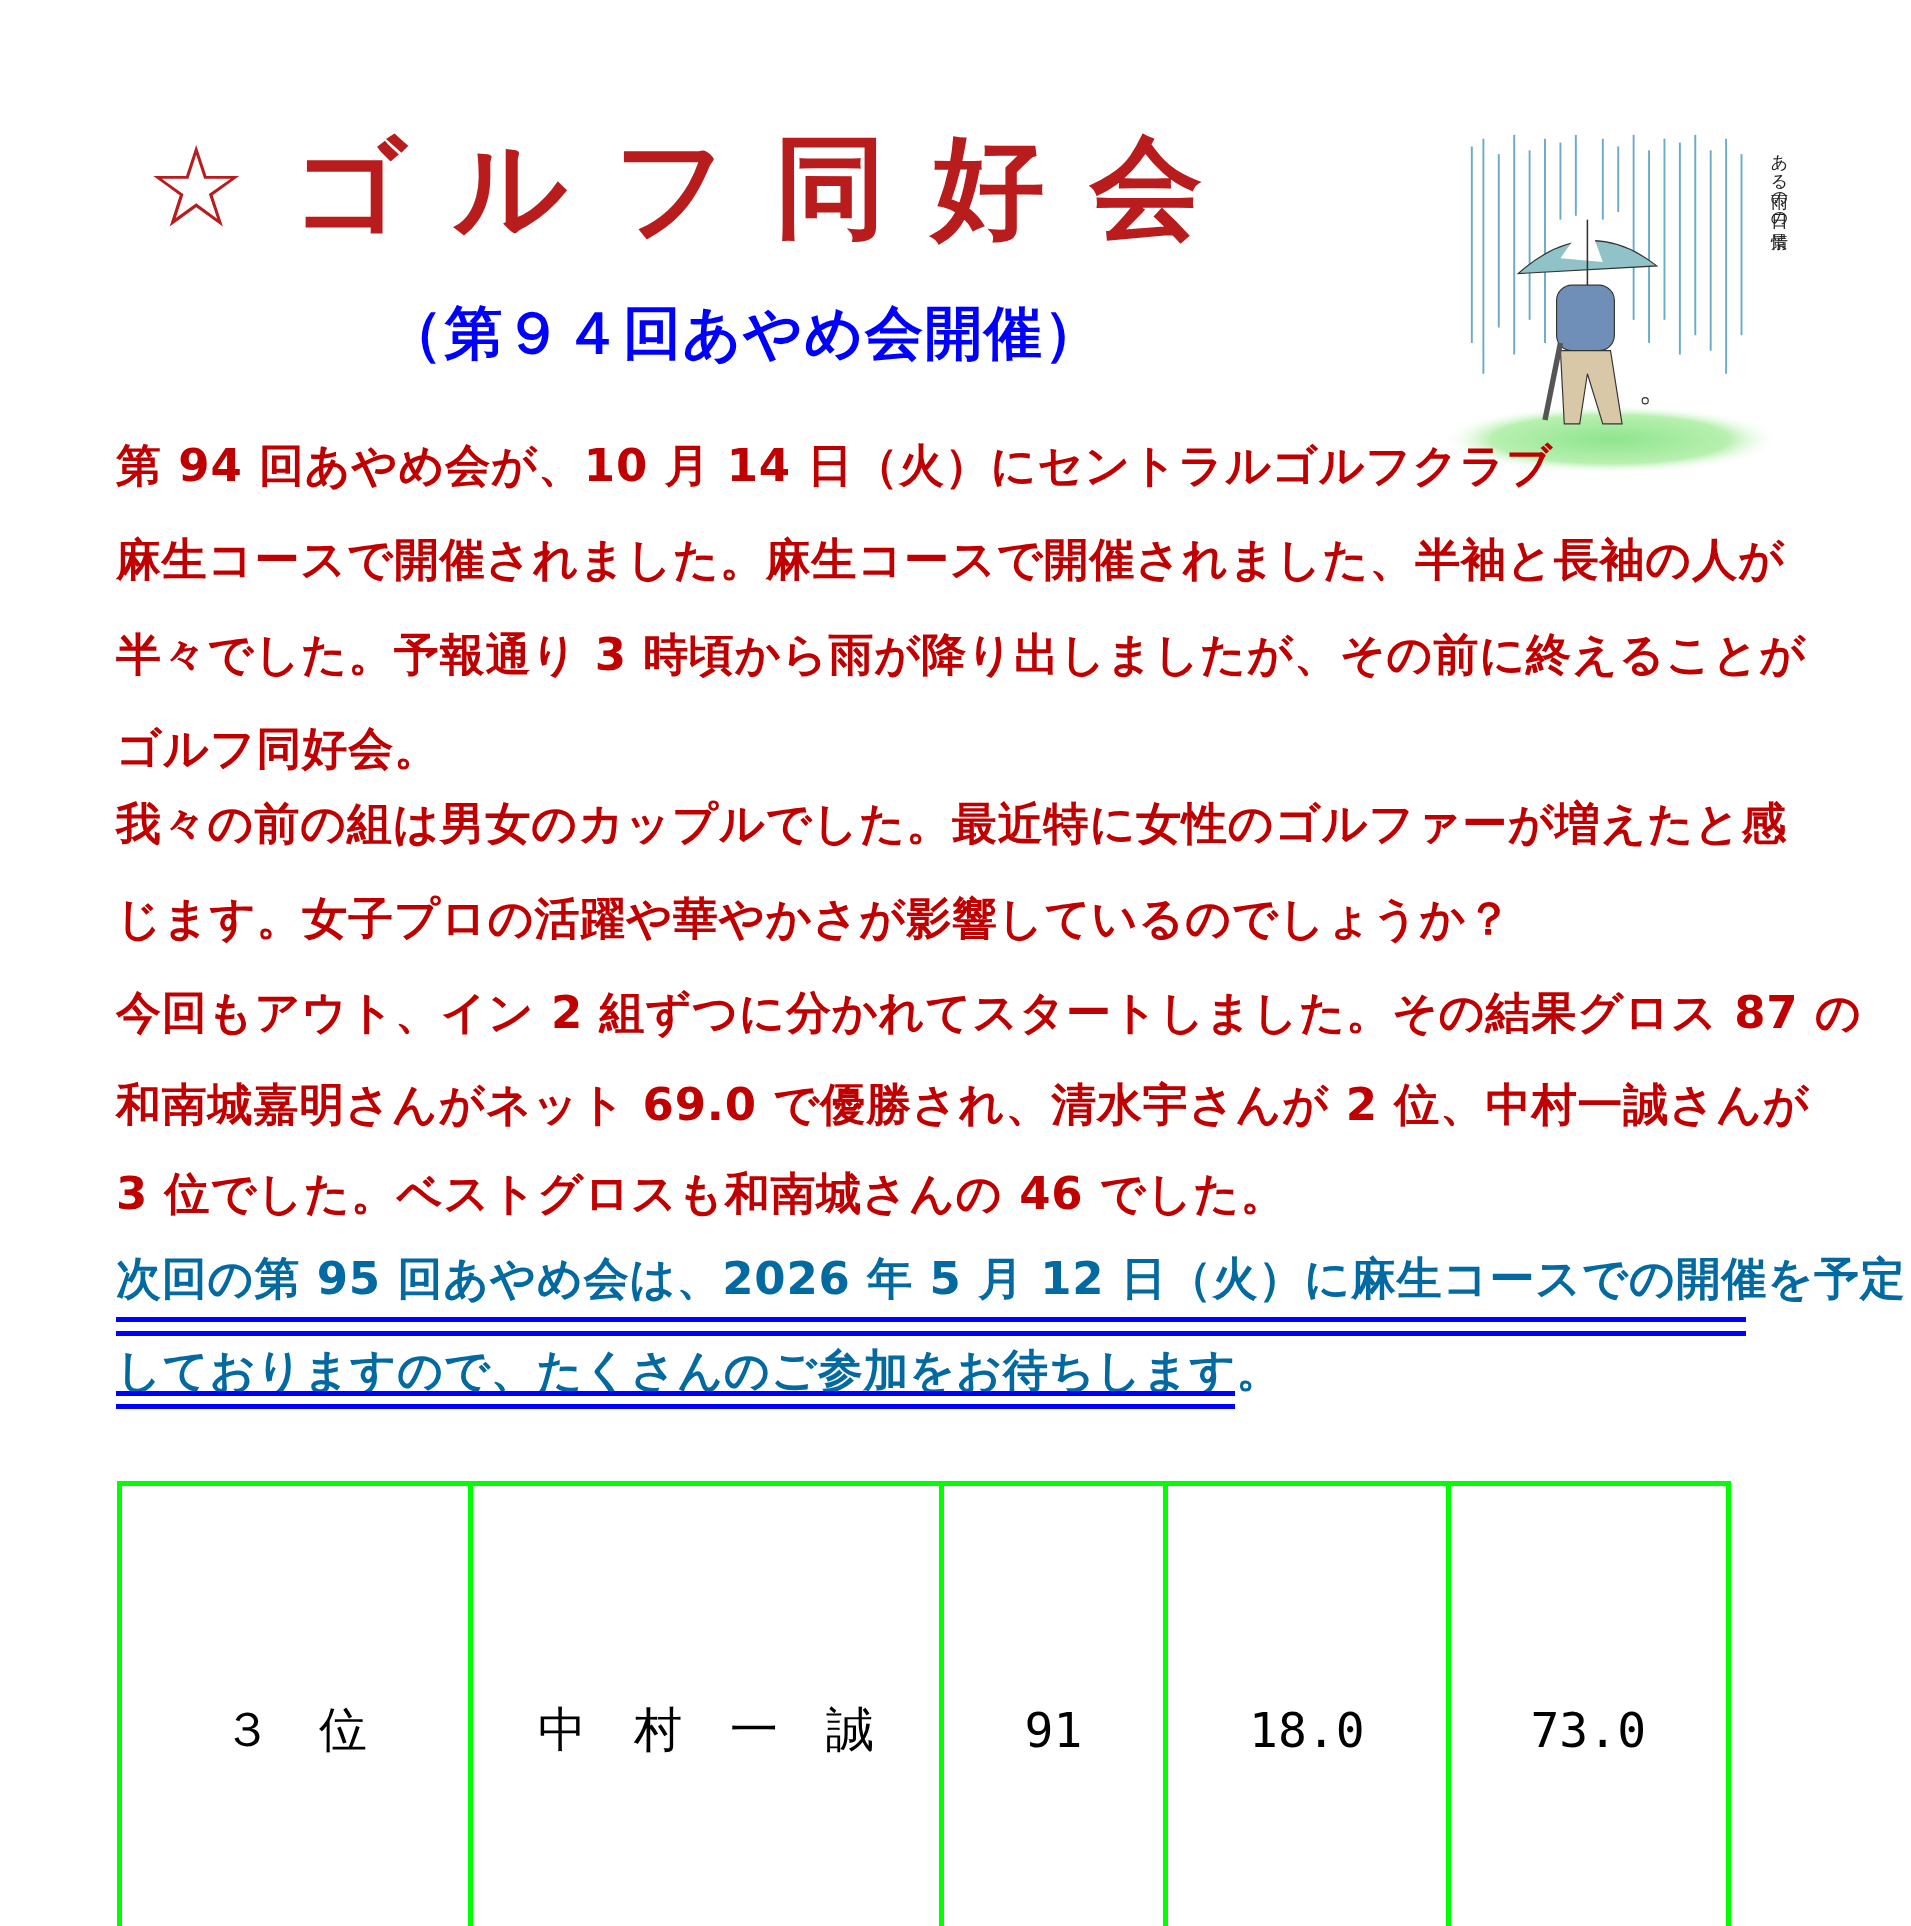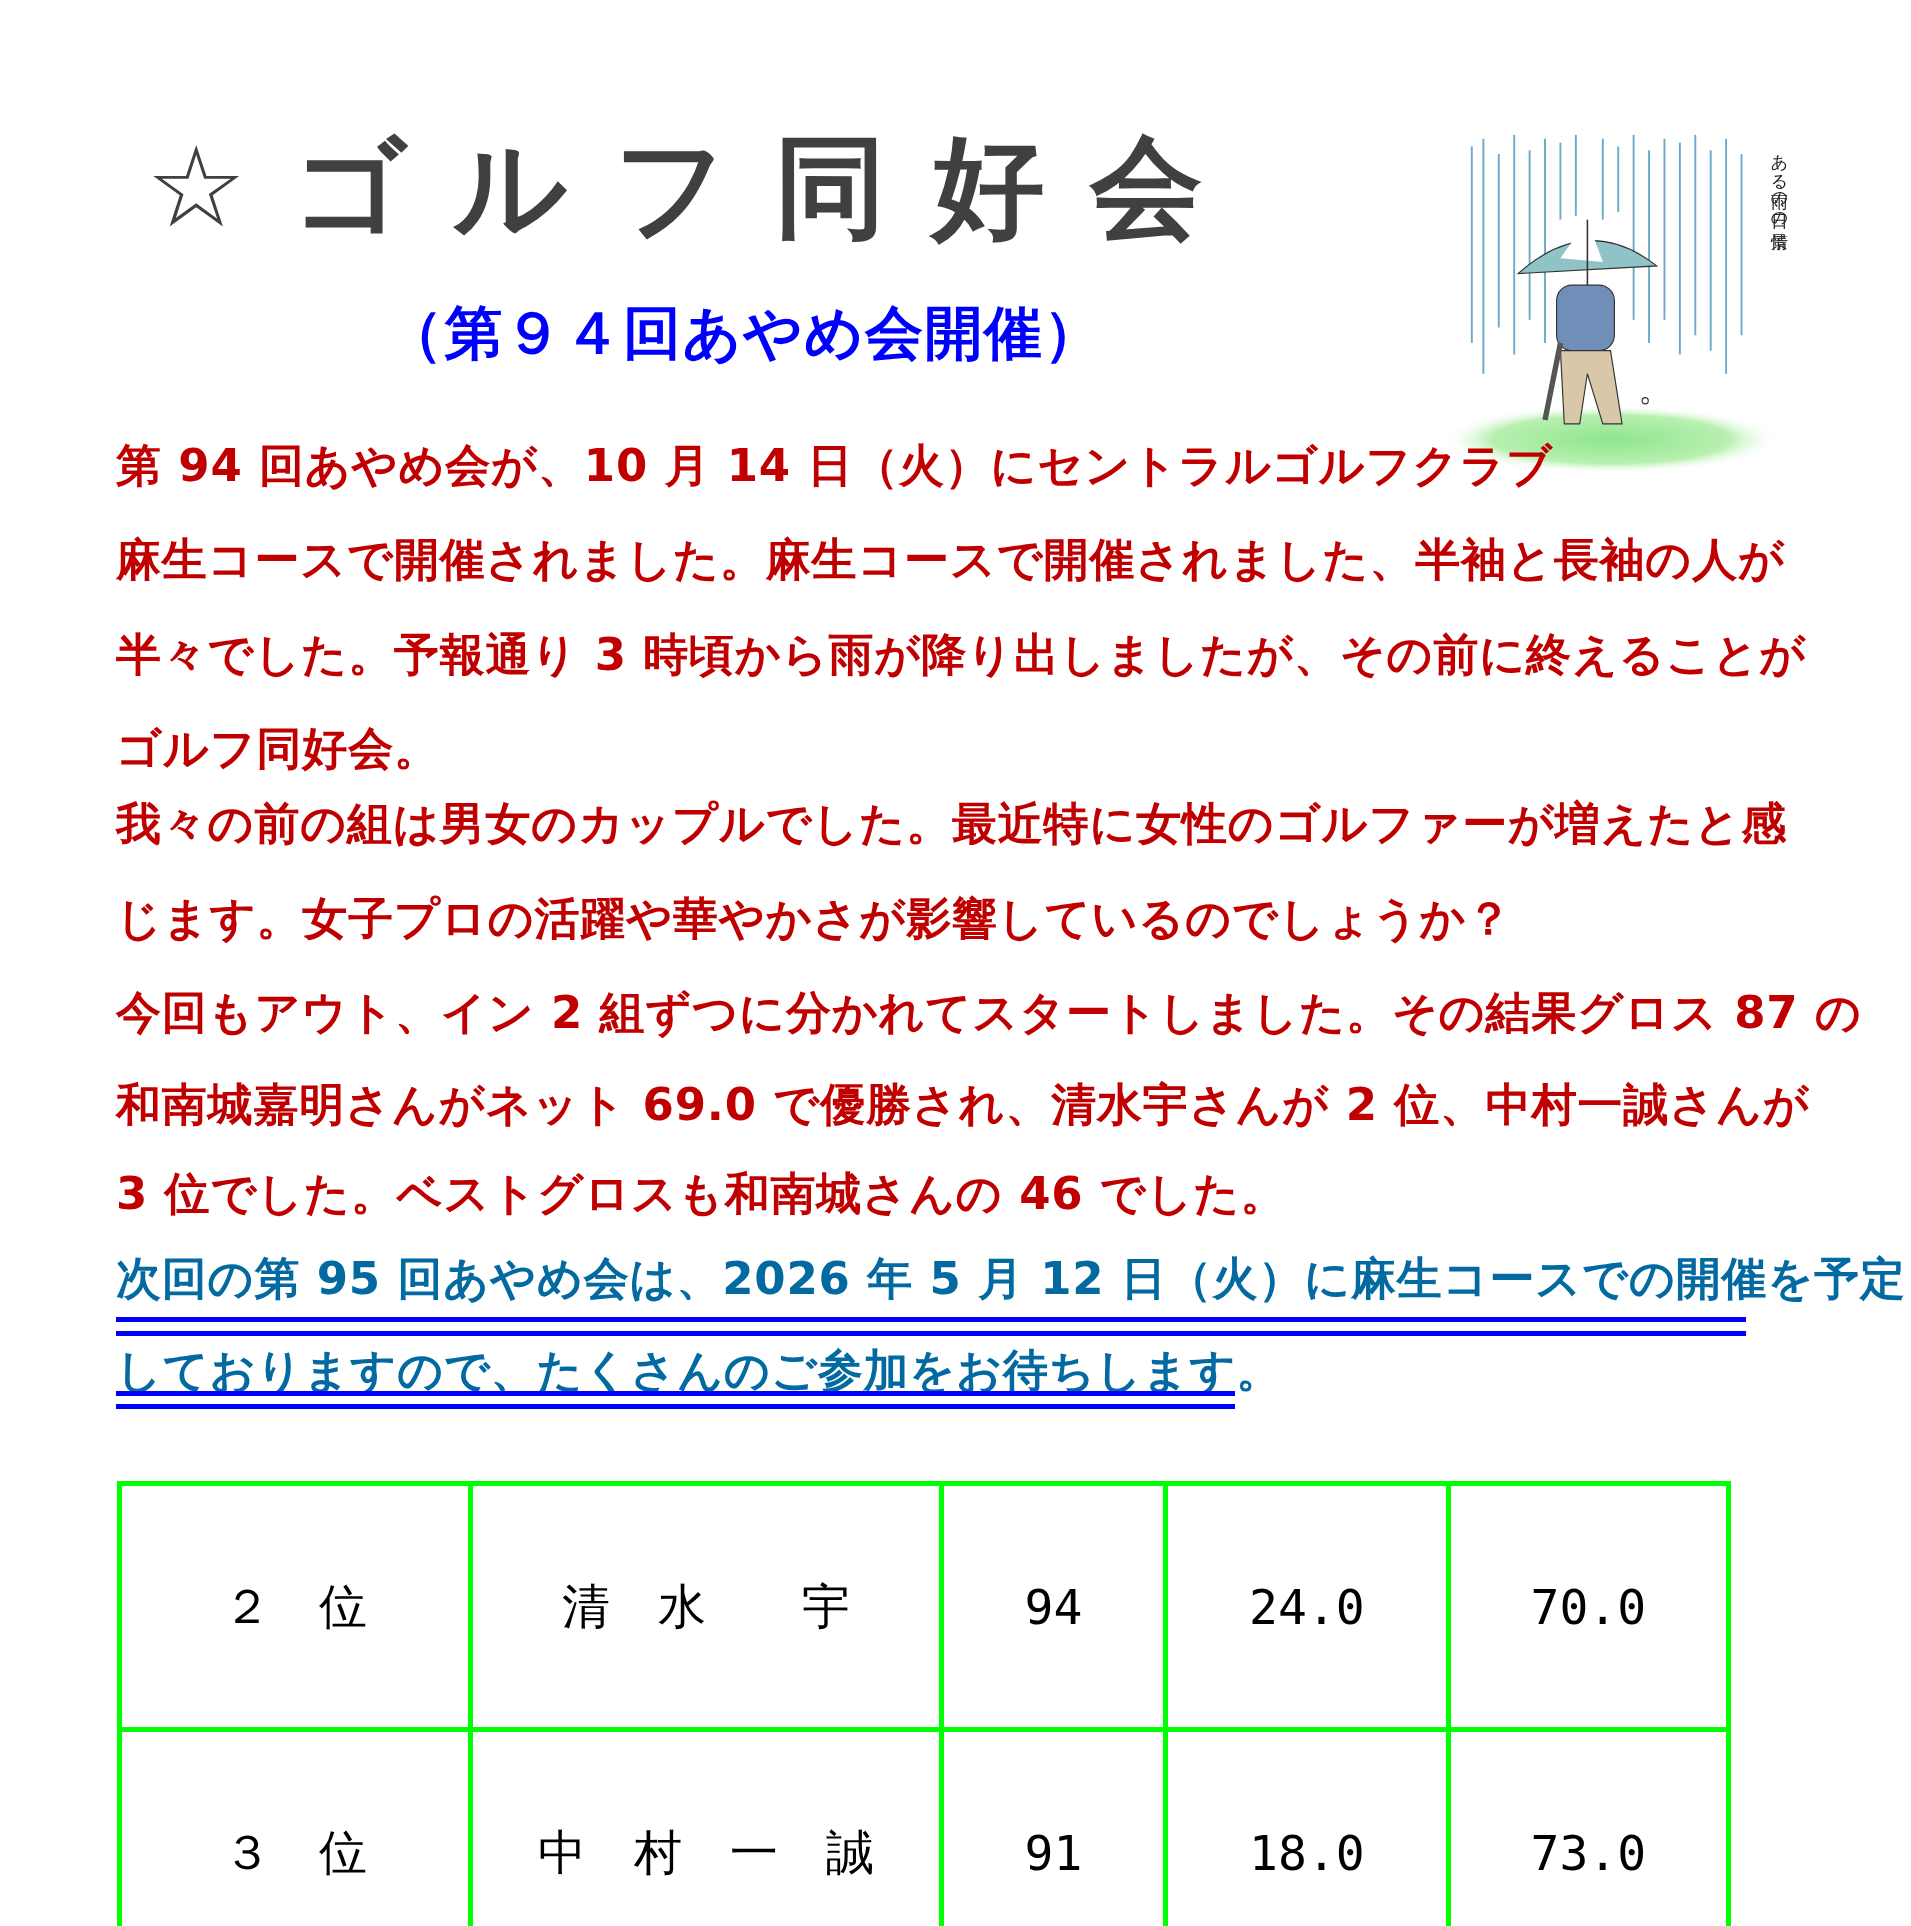--- a/index.html
+++ b/index.html
@@ -1,20 +1,20 @@
 <!DOCTYPE html>
 <html style="font-size:6.2px"><head>
 <meta charset="utf-8">
 <style>
   html, body { margin:0; padding:0; background:#ffffff; }
   body { width:1911px; height:2703px; position:relative; overflow:hidden;
          font-family:"DejaVu Sans","Liberation Sans",sans-serif; }
   .abs { position:absolute; }
 
-  #title { left:146px; top:131px; color:#404040; font-size:112px; font-weight:bold;
+  #title { left:146px; top:131px; color:#b91c1c; font-size:112px; font-weight:bold;
            letter-spacing:46px; white-space:nowrap; line-height:1; }
   #subtitle { left:385px; top:304px; color:#0000ff; font-size:58px; font-weight:bold;
               white-space:nowrap; line-height:1; letter-spacing:1.5px;text-align:center; }
 
   #illust { left:1441px; top:104px; width:366px; height:370px; }
 
   .body-line { position:absolute; left:116px; font-size:45px; font-weight:bold;
                color:#c00000; white-space:nowrap; line-height:1; letter-spacing:0.8px; }
   .body-line.blue { color:#0369a1; }
   .uline { position:absolute; left:116px; height:4.6px; background:#0000ff; }
@@ -92,27 +92,20 @@
 <table id="results" class="abs">
   <colgroup>
     <col style="width:352px">
       <col style="width:472px">
       <col style="width:225px">
       <col style="width:283px">
       <col style="width:281px">
   </colgroup>
   <tbody>
   <tr>
-    <td>２　位</td>
-    <td>清　水　　宇</td>
-    <td>94</td>
-    <td>24.0</td>
-    <td>70.0</td>
-  </tr>
-  <tr>
     <td>３　位</td>
     <td>中　村　一　誠</td>
     <td>91</td>
     <td>18.0</td>
     <td>73.0</td>
   </tr>
 </tbody>
   </table>
 
 

